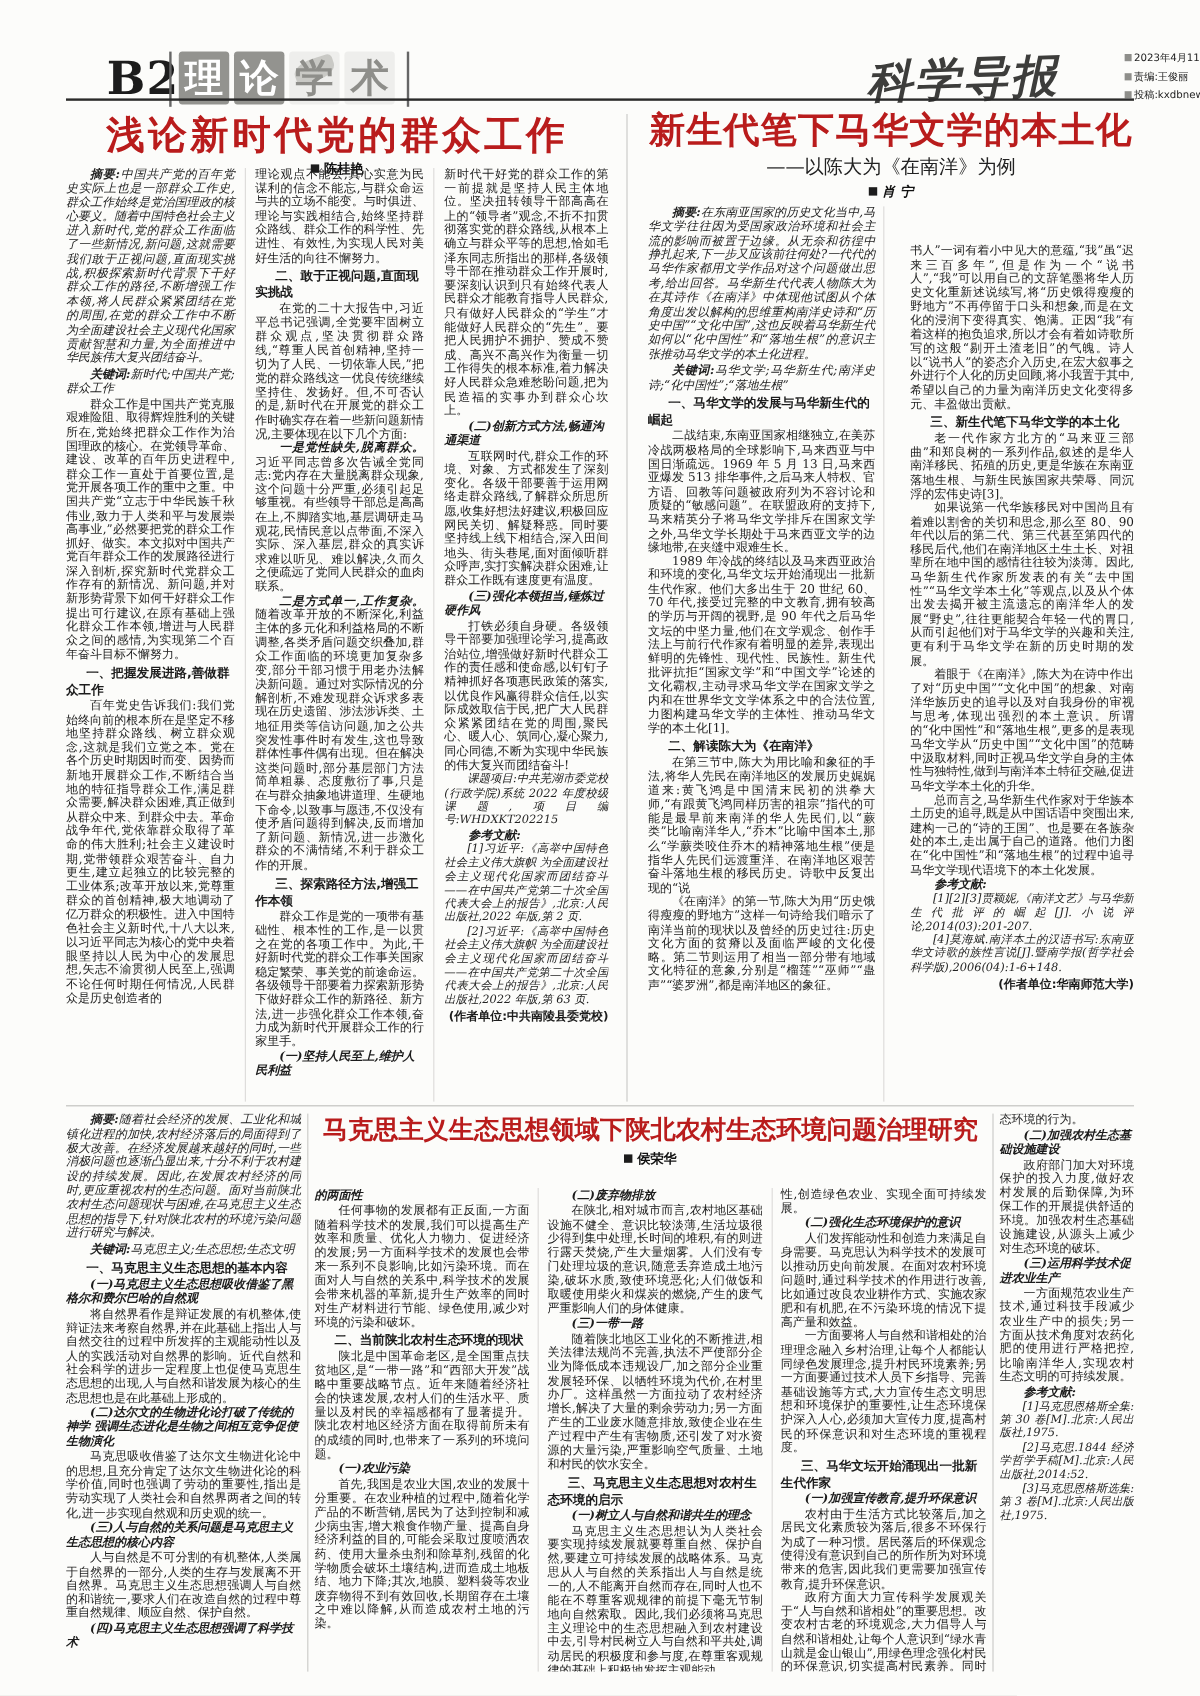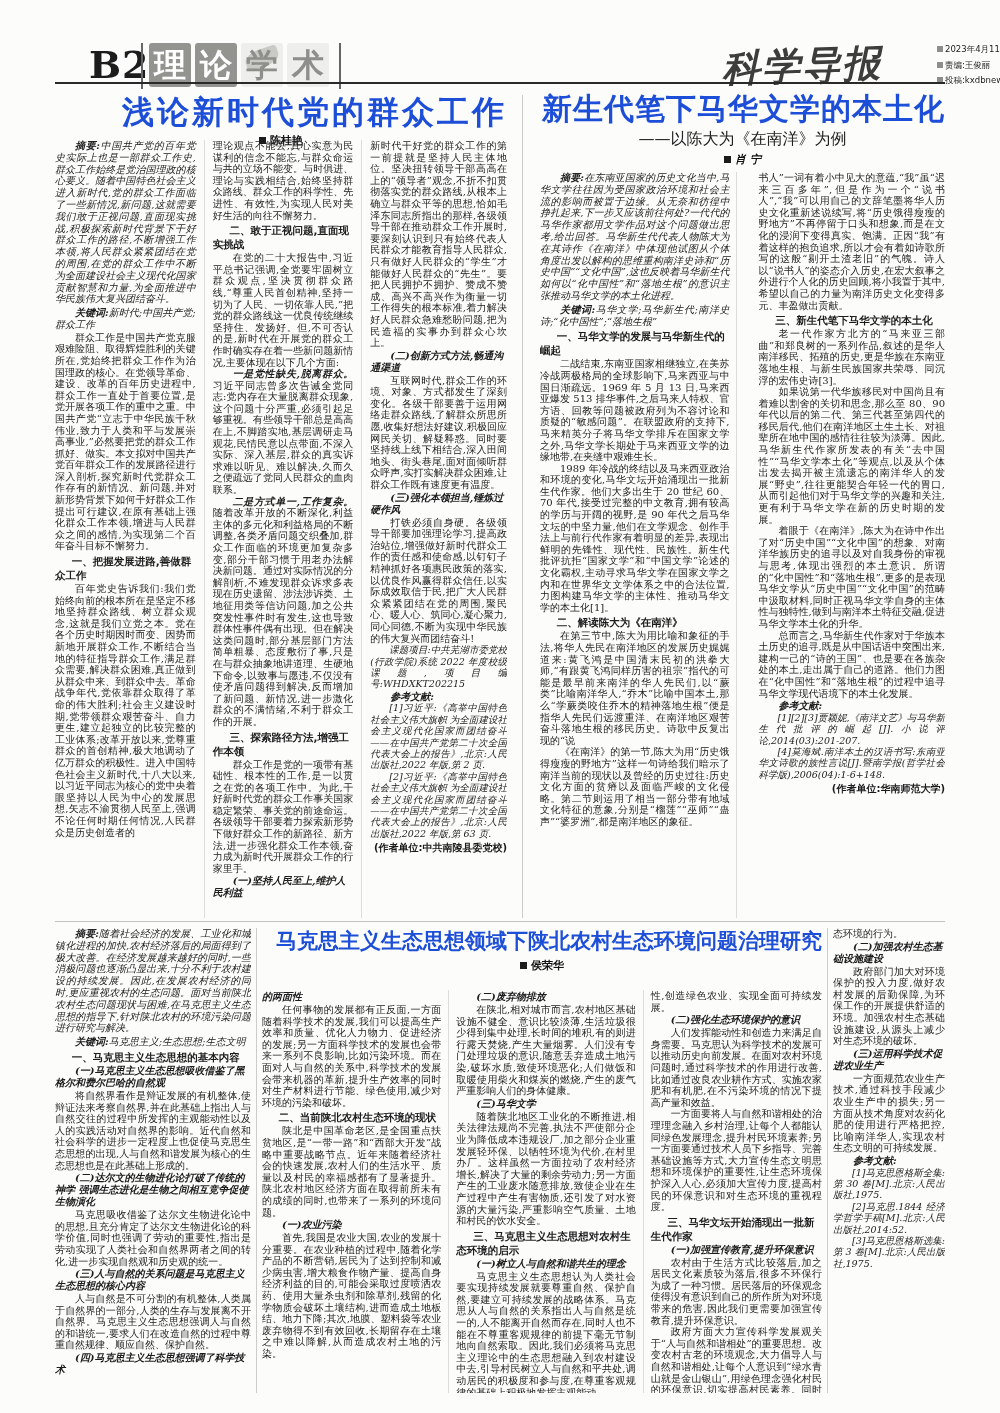--- a/index.html
+++ b/index.html
@@ -16,21 +16,21 @@
   .lb.alt{background:#eeeeec;color:#8e8e8a;position:relative;overflow:hidden;}
   .lb.alt .leaf{position:absolute;left:4px;top:6px;width:34px;height:18px;background:#c9c9c5;
       border-radius:50% 4px 50% 4px;transform:rotate(-18deg);z-index:0;}
   .lb.alt .g{position:relative;z-index:1;}
   .masthead{position:absolute;left:635px;top:-2px;width:200px;font:bold italic 38px/52px "DejaVu Serif",serif;
       color:#3d3d3b;transform:rotate(-2deg);letter-spacing:2px;white-space:nowrap;}
   .meta{position:absolute;left:850px;top:1px;width:120px;font:8.5px/15.5px "DejaVu Sans","Liberation Sans",sans-serif;color:#222;}
   .meta .row{white-space:nowrap;overflow:hidden;}
   .meta .sq{display:inline-block;width:6px;height:6px;background:#8e8e8a;margin-right:2px;}
   
-  .a-title{font-family:"DejaVu Sans","Liberation Sans",sans-serif;font-weight:900;text-align:right;color:#1d4ed8;}
+  .a-title{font-family:"DejaVu Sans","Liberation Sans",sans-serif;font-weight:900;text-align:center;color:#b91c1c;}
   .author{text-align:center;font:bold 11px/14px "DejaVu Sans","Liberation Sans",sans-serif;color:#111;}
   .author .mk{display:inline-block;width:7px;height:7px;background:#1c1c1c;margin-right:4px;}
   .cols{display:flex;}
   .col{overflow:hidden;}
   .col.rule{border-right:1px solid #dedddb;}
   
   .bp{margin:0;font-size:10px;line-height:11.6px;text-align:justify;text-indent:2em;}
   .bp.ni{text-indent:0;}
   .bp b{font-style:italic;}
   .abstract{margin:0 0 2px;font-size:10px;line-height:11.8px;text-align:justify;text-indent:2em;font-style:italic;color:#222;}
@@ -115,21 +115,21 @@
     <div class="col rule" style="width:197px;padding-right:7px;">
         <p class="abstract"><b>摘要:</b>在东南亚国家的历史文化当中,马华文学往往因为受国家政治环境和社会主流的影响而被置于边缘。从无奈和彷徨中挣扎起来,下一步又应该前往何处?一代代的马华作家都用文学作品对这个问题做出思考,给出回答。马华新生代代表人物陈大为在其诗作《在南洋》中体现他试图从个体角度出发以解构的思维重构南洋史诗和“历史中国”“文化中国”,这也反映着马华新生代如何以“化中国性”和“落地生根”的意识主张推动马华文学的本土化进程。</p>
         <p class="kw"><b>关键词:</b>马华文学;马华新生代;南洋史诗;“化中国性”;“落地生根”</p>
         <div class="sec-h">一、马华文学的发展与马华新生代的崛起</div>
         <p class="bp">二战结束,东南亚国家相继独立,在美苏冷战两极格局的全球影响下,马来西亚与中国日渐疏远。1969 年 5 月 13 日,马来西亚爆发 513 排华事件,之后马来人特权、官方语、回教等问题被政府列为不容讨论和质疑的“敏感问题”。在联盟政府的支持下,马来精英分子将马华文学排斥在国家文学之外,马华文学长期处于马来西亚文学的边缘地带,在夹缝中艰难生长。</p>
         <p class="bp">1989 年冷战的终结以及马来西亚政治和环境的变化,马华文坛开始涌现出一批新生代作家。他们大多出生于 20 世纪 60、70 年代,接受过完整的中文教育,拥有较高的学历与开阔的视野,是 90 年代之后马华文坛的中坚力量,他们在文学观念、创作手法上与前行代作家有着明显的差异,表现出鲜明的先锋性、现代性、民族性。新生代批评抗拒“国家文学”和“中国文学”论述的文化霸权,主动寻求马华文学在国家文学之内和在世界华文文学体系之中的合法位置,力图构建马华文学的主体性、推动马华文学的本土化[1]。</p>
         <div class="sec-h">二、解读陈大为《在南洋》</div>
         <p class="bp">在第三节中,陈大为用比喻和象征的手法,将华人先民在南洋地区的发展历史娓娓道来:黄飞鸿是中国清末民初的洪拳大师,“有跟黄飞鸿同样历害的祖宗”指代的可能是最早前来南洋的华人先民们,以“蕨类”比喻南洋华人,“乔木”比喻中国本土,那么“学蕨类咬住乔木的精神落地生根”便是指华人先民们远渡重洋、在南洋地区艰苦奋斗落地生根的移民历史。诗歌中反复出现的“说</p>
         <p class="bp">《在南洋》的第一节,陈大为用“历史饿得瘦瘦的野地方”这样一句诗给我们暗示了南洋当前的现状以及曾经的历史过往:历史文化方面的贫瘠以及面临严峻的文化侵略。第二节则运用了相当一部分带有地域文化特征的意象,分别是“榴莲”“巫师”“蛊声”“婆罗洲”,都是南洋地区的象征。</p>
       </div>
-    <div class="col" style="width:194px;padding-left:21px;">
+    <div class="col" style="width:194px;padding-left:21px;margin-top:32px;">
         <p class="bp ni">书人”一词有着小中见大的意蕴,“我”虽“迟来三百多年”,但是作为一个“说书人”,“我”可以用自己的文辞笔墨将华人历史文化重新述说续写,将“历史饿得瘦瘦的野地方”不再停留于口头和想象,而是在文化的浸润下变得真实、饱满。正因“我”有着这样的抱负追求,所以才会有着如诗歌所写的这般“剔开土渣老旧”的气魄。诗人以“说书人”的姿态介入历史,在宏大叙事之外进行个人化的历史回顾,将小我置于其中,希望以自己的力量为南洋历史文化变得多元、丰盈做出贡献。</p>
         <div class="sec-h">三、新生代笔下马华文学的本土化</div>
         <p class="bp">老一代作家方北方的“马来亚三部曲”和郑良树的一系列作品,叙述的是华人南洋移民、拓殖的历史,更是华族在东南亚落地生根、与新生民族国家共荣辱、同沉浮的宏伟史诗[3]。</p>
         <p class="bp">如果说第一代华族移民对中国尚且有着难以割舍的关切和思念,那么至 80、90 年代以后的第二代、第三代甚至第四代的移民后代,他们在南洋地区土生土长、对祖辈所在地中国的感情往往较为淡薄。因此,马华新生代作家所发表的有关“去中国性”“马华文学本土化”等观点,以及从个体出发去揭开被主流遗忘的南洋华人的发展“野史”,往往更能契合年轻一代的胃口,从而引起他们对于马华文学的兴趣和关注,更有利于马华文学在新的历史时期的发展。</p>
         <p class="bp">着眼于《在南洋》,陈大为在诗中作出了对“历史中国”“文化中国”的想象、对南洋华族历史的追寻以及对自我身份的审视与思考,体现出强烈的本土意识。所谓的“化中国性”和“落地生根”,更多的是表现马华文学从“历史中国”“文化中国”的范畴中汲取材料,同时正视马华文学自身的主体性与独特性,做到与南洋本土特征交融,促进马华文学本土化的升华。</p>
         <p class="bp">总而言之,马华新生代作家对于华族本土历史的追寻,既是从中国话语中突围出来,建构一己的“诗的王国”、也是要在各族杂处的本土,走出属于自己的道路。他们力图在“化中国性”和“落地生根”的过程中追寻马华文学现代语境下的本土化发展。</p>
         <p class="refh">参考文献:</p>
         <p class="ref">[1][2][3]贾颖妮,《南洋文艺》与马华新生代批评的崛起[J].小说评论,2014(03):201-207.</p>
         <p class="ref">[4]莫海斌.南洋本土的汉语书写:东南亚华文诗歌的族性言说[J].暨南学报(哲学社会科学版),2006(04):1-6+148.</p>
         <p class="unit">(作者单位:华南师范大学)</p>
@@ -161,21 +161,21 @@
         <div class="sub-h ni">的两面性</div>
         <p class="bp">任何事物的发展都有正反面,一方面随着科学技术的发展,我们可以提高生产效率和质量、优化人力物力、促进经济的发展;另一方面科学技术的发展也会带来一系列不良影响,比如污染环境。而在面对人与自然的关系中,科学技术的发展会带来机器的革新,提升生产效率的同时对生产材料进行节能、绿色使用,减少对环境的污染和破坏。</p>
         <div class="sec-h">二、当前陕北农村生态环境的现状</div>
         <p class="bp">陕北是中国革命老区,是全国重点扶贫地区,是“一带一路”和“西部大开发”战略中重要战略节点。近年来随着经济社会的快速发展,农村人们的生活水平、质量以及村民的幸福感都有了显著提升。陕北农村地区经济方面在取得前所未有的成绩的同时,也带来了一系列的环境问题。</p>
         <div class="sub-h">(一)农业污染</div>
         <p class="bp">首先,我国是农业大国,农业的发展十分重要。在农业种植的过程中,随着化学产品的不断营销,居民为了达到控制和减少病虫害,增大粮食作物产量、提高自身经济利益的目的,可能会采取过度喷洒农药、使用大量杀虫剂和除草剂,残留的化学物质会破坏土壤结构,进而造成土地板结、地力下降;其次,地膜、塑料袋等农业废弃物得不到有效回收,长期留存在土壤之中难以降解,从而造成农村土地的污染。</p>
       </div>
     <div class="col rule" style="width:180px;padding:0 7px;">
         <div class="sub-h">(二)废弃物排放</div>
         <p class="bp">在陕北,相对城市而言,农村地区基础设施不健全、意识比较淡薄,生活垃圾很少得到集中处理,长时间的堆积,有的则进行露天焚烧,产生大量烟雾。人们没有专门处理垃圾的意识,随意丢弃造成土地污染,破坏水质,致使环境恶化;人们做饭和取暖使用柴火和煤炭的燃烧,产生的废气严重影响人们的身体健康。</p>
-        <div class="sub-h">(三)马华文学</div>
+        <div class="sub-h">(三)一带一路</div>
         <p class="bp">随着陕北地区工业化的不断推进,相关法律法规尚不完善,执法不严使部分企业为降低成本违规设厂,加之部分企业重发展轻环保、以牺牲环境为代价,在村里办厂。这样虽然一方面拉动了农村经济增长,解决了大量的剩余劳动力;另一方面产生的工业废水随意排放,致使企业在生产过程中产生有害物质,还引发了对水资源的大量污染,严重影响空气质量、土地和村民的饮水安全。</p>
         <div class="sec-h">三、马克思主义生态思想对农村生态环境的启示</div>
         <div class="sub-h">(一)树立人与自然和谐共生的理念</div>
         <p class="bp">马克思主义生态思想认为人类社会要实现持续发展就要尊重自然、保护自然,要建立可持续发展的战略体系。马克思从人与自然的关系指出人与自然是统一的,人不能离开自然而存在,同时人也不能在不尊重客观规律的前提下毫无节制地向自然索取。因此,我们必须将马克思主义理论中的生态思想融入到农村建设中去,引导村民树立人与自然和平共处,调动居民的积极度和参与度,在尊重客观规律的基础上积极地发挥主观能动</p>
       </div>
     <div class="col" style="width:172px;padding-left:7px;">
         <p class="bp ni">性,创造绿色农业、实现全面可持续发展。</p>
         <div class="sub-h">(二)强化生态环境保护的意识</div>
         <p class="bp">人们发挥能动性和创造力来满足自身需要。马克思认为科学技术的发展可以推动历史向前发展。在面对农村环境问题时,通过科学技术的作用进行改善,比如通过改良农业耕作方式、实施农家肥和有机肥,在不污染环境的情况下提高产量和效益。</p>
         <p class="bp">一方面要将人与自然和谐相处的治理理念融入乡村治理,让每个人都能认同绿色发展理念,提升村民环境素养;另一方面要通过技术人员下乡指导、完善基础设施等方式,大力宣传生态文明思想和环境保护的重要性,让生态环境保护深入人心,必须加大宣传力度,提高村民的环保意识和对生态环境的重视程度。</p>

